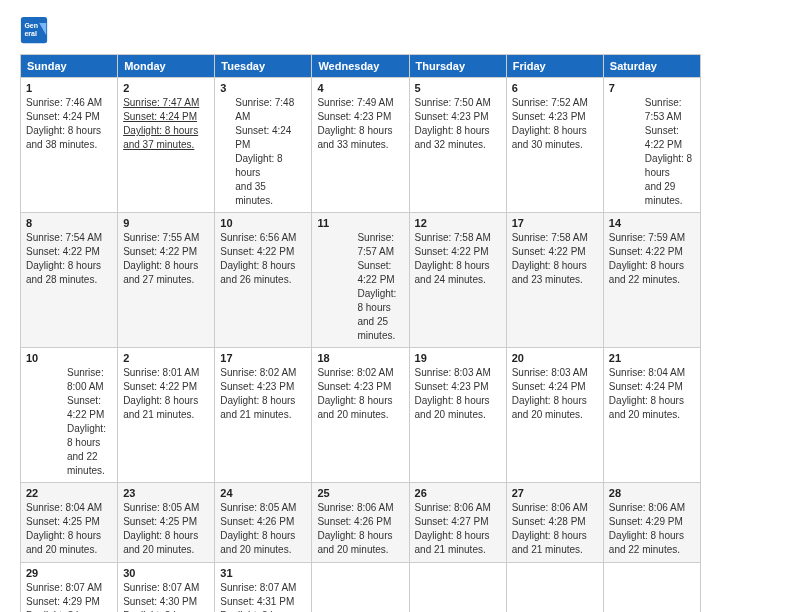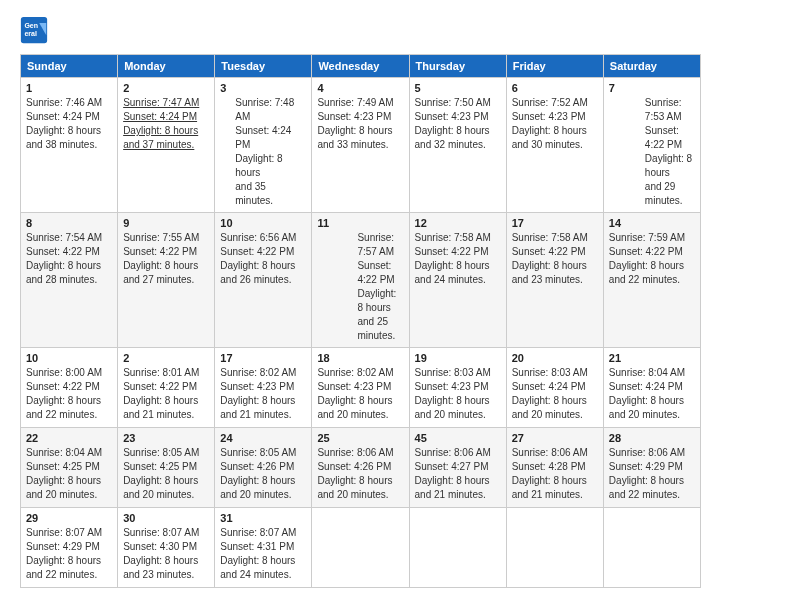--- a/index.html
+++ b/index.html
@@ -224,21 +224,21 @@
             <span class="day-num">14</span>
             <div class="day-info" style="white-space: pre-line;">Sunrise: 7:59 AM
 Sunset: 4:22 PM
 Daylight: 8 hours
 and 22 minutes.</div>
           </td>
         </tr>
         <tr>
           <td>
             <span class="day-num">10</span>
-            <div class="day-info" style="white-space: pre-line;">Sunrise: 8:00 AM
+            <div class="day-info" style="white-space: pre-line; margin-left: 41px;">Sunrise: 8:00 AM
 Sunset: 4:22 PM
 Daylight: 8 hours
 and 22 minutes.</div>
           </td>
           <td>
             <span class="day-num">2</span>
             <div class="day-info" style="white-space: pre-line;">Sunrise: 8:01 AM
 Sunset: 4:22 PM
 Daylight: 8 hours
 and 21 minutes.</div>
@@ -302,21 +302,21 @@
 and 20 minutes.</div>
           </td>
           <td>
             <span class="day-num">25</span>
             <div class="day-info" style="white-space: pre-line;">Sunrise: 8:06 AM
 Sunset: 4:26 PM
 Daylight: 8 hours
 and 20 minutes.</div>
           </td>
           <td>
-            <span class="day-num">45</span>
+            <span class="day-num">26</span>
             <div class="day-info" style="white-space: pre-line;">Sunrise: 8:06 AM
 Sunset: 4:27 PM
 Daylight: 8 hours
 and 21 minutes.</div>
           </td>
           <td>
             <span class="day-num">27</span>
             <div class="day-info" style="white-space: pre-line;">Sunrise: 8:06 AM
 Sunset: 4:28 PM
 Daylight: 8 hours

